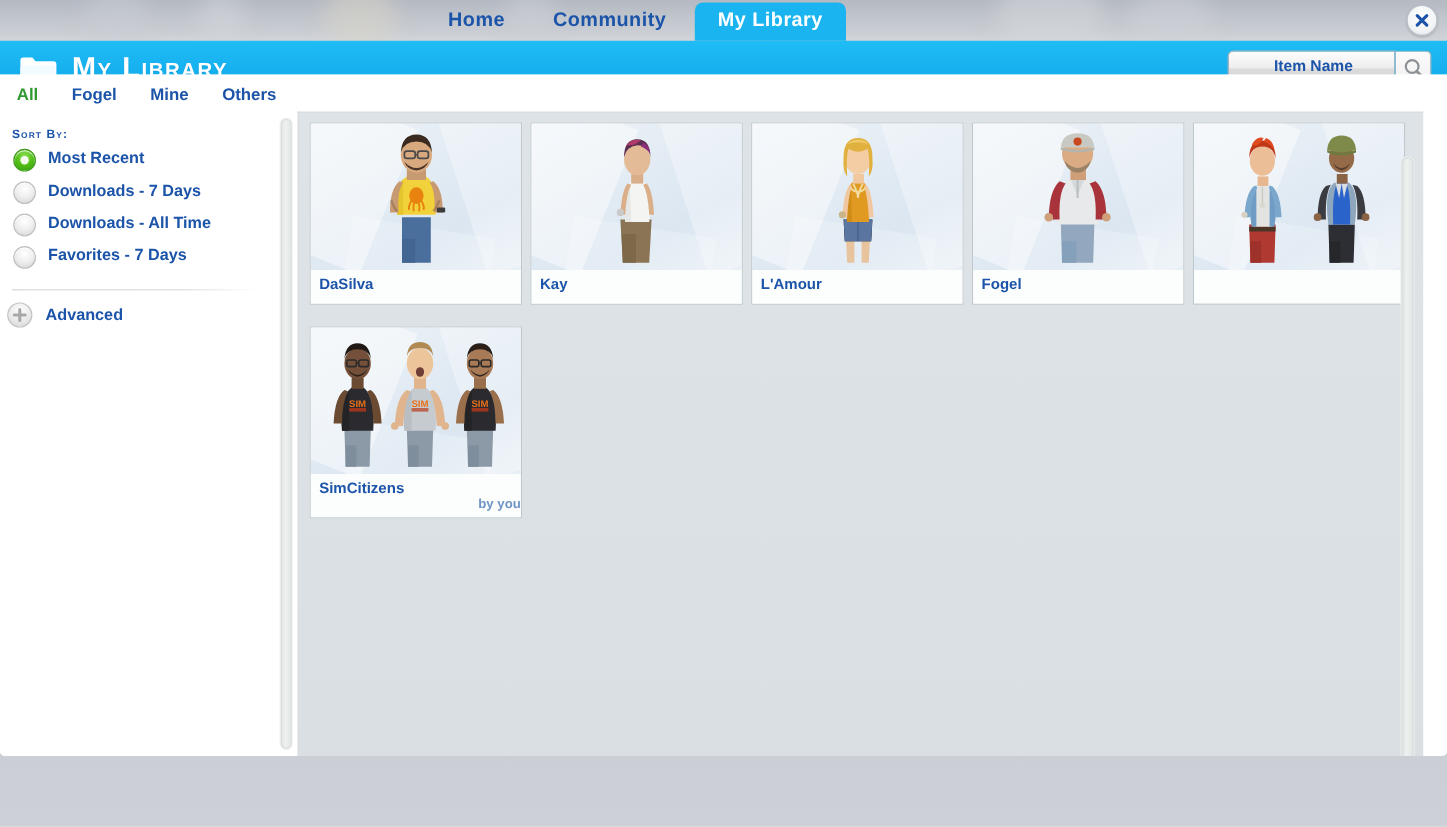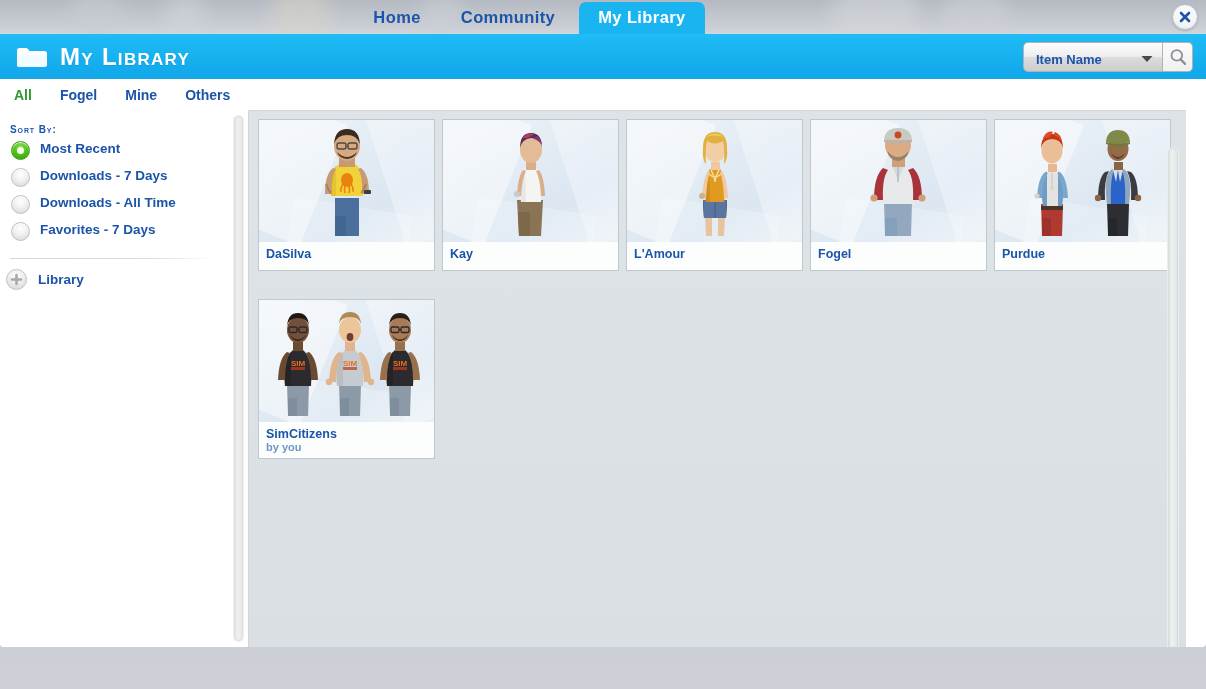--- a/index.html
+++ b/index.html
@@ -86,20 +86,21 @@
     display: flex; align-items: stretch; height: 30px;
   }
   #search-select {
     width: 140px;
     background: linear-gradient(180deg, #fdfdfd 0%, #ededed 48%, #dcdcdc 52%, #cdcdcd 100%);
     border: 1px solid #b3b3b3;
     border-radius: 5px 0 0 5px;
     display: flex; align-items: center; justify-content: space-between;
     padding: 4px 9px 0 12px;
     cursor: pointer;
+    flex-direction: column;
   }
   #search-select-label {
     font-size: 13px; font-weight: bold; color: #1b54a8; white-space: pre;
   }
   #search-input {
     width: 162px;
     border: 1px solid #b3b3b3; border-left: none;
     background: #ffffff;
     font-size: 13px; color: #333; padding: 0 10px;
     outline: none;
@@ -110,21 +111,21 @@
     width: 30px;
     background: linear-gradient(180deg, #fbfbfb 0%, #f0f0f0 100%);
     border: 1px solid #b3b3b3; border-left: none;
     border-radius: 0 5px 5px 0;
     display: flex; align-items: center; justify-content: center;
     cursor: pointer;
   }
 
   
   #panel {
-    position: absolute; left: 0; top: 79px; width: 1206px; height: 568px;
+    position: absolute; left: 0; top: 62px; width: 1206px; height: 568px;
     background: #ffffff;
     border-radius: 0 0 4px 4px;
     overflow: hidden;
     padding-left: 40px;
   }
 
   
   #filter-tabs {
     position: absolute; left: 0; top: 0; width: 1206px; height: 31px;
     display: flex; align-items: center;
@@ -217,21 +218,21 @@
     border-top: 1px solid #cfd6da;
     border-left: 1px solid #cfd6da;
     overflow: hidden;
   }
   #items-grid {
     display: flex; flex-wrap: wrap;
     padding: 8px 0 0 9px;
   }
   .card {
     width: 177px;
-    margin: 0 7px 19px 0;
+    margin: 0 7px 9px 0;
     background: #fcfdfd;
     border: 1px solid #bfc8cc;
     cursor: pointer;
   }
   .card-thumb {
     width: 175px; height: 122px;
     position: relative; overflow: hidden;
     background: linear-gradient(150deg, #eef3f8 0%, #e3ecf4 40%, #dbe6f1 70%, #e9f0f6 100%);
   }
   
@@ -245,21 +246,21 @@
     padding: 5px 0 0 7px;
     background: #fcfdfd;
   }
   .card-caption.tall { height: 36px; }
   .card-title {
     font-size: 12.5px; font-weight: bold; color: #1b54a8;
     line-height: 14px; white-space: pre;
   }
   .card-sub {
     font-size: 11px; color: #6f95c6; line-height: 13px;
-    white-space: pre; font-weight: bold;
+    white-space: pre; font-weight: bold; text-align: right;
   }
 
   
   #main-scroll {
     position: absolute; right: 7px; top: 36px;
     width: 12px; height: 527px;
     background: #e9edee;
     border-radius: 6px;
   }
   #main-scroll .thumb {
@@ -350,21 +351,21 @@
     </div>
 
     <div id="sidebar-divider"></div>
 
     <div id="advanced-row">
       <span id="advanced-plus">
         <svg width="13" height="13" viewBox="0 0 13 13">
           <path d="M6.5 2 V11 M2 6.5 H11" stroke="#a8a8a8" stroke-width="2.6" stroke-linecap="round"></path>
         </svg>
       </span>
-      <span id="advanced-label">Library</span>
+      <span id="advanced-label">Advanced</span>
     </div>
   </div>
 
   <div id="sidebar-scroll">
     <div class="thumb"></div>
   </div>
 
   <div id="items-area">
     <div id="items-grid">
 
@@ -517,23 +518,20 @@
             <path d="M35 44 L37 56 L40 44 Z" fill="#d8dde2"></path>
             <rect x="31" y="36" width="9" height="8" fill="#8a6344"></rect>
             <ellipse cx="35" cy="23" rx="10.5" ry="12" fill="#946a48"></ellipse>
             <path d="M23 16 Q24 4 35 4 Q46 4 47 16 Q35 20 23 16 Z" fill="#7d8a4a"></path>
             <path d="M23 16 Q35 21 47 16 L47 18 Q35 23 23 18 Z" fill="#6d7a3e"></path>
             <path d="M28 27 Q35 35 42 27 Q40 32 35 33 Q30 32 28 27 Z" fill="#5a3f2c"></path>
             <circle cx="15" cy="72" r="3.2" fill="#8a6344"></circle>
             <circle cx="55" cy="72" r="3.2" fill="#8a6344"></circle>
           </svg>
         </div>
-        <div class="card-caption">
-          <div class="card-title">Purdue</div>
-        </div>
       </div>
 
       <div class="card" style="margin-top:9px">
         <div class="card-thumb">
           <div class="facet f1"></div>
             <div class="facet f2"></div>
             <div class="facet f3"></div>
 
           <svg class="sim" style="left:6px" width="66" height="114" viewBox="0 0 66 114">
             <path d="M23 108 L22 76 L44 76 L43 108 Z" fill="#8c9aa8"></path>

